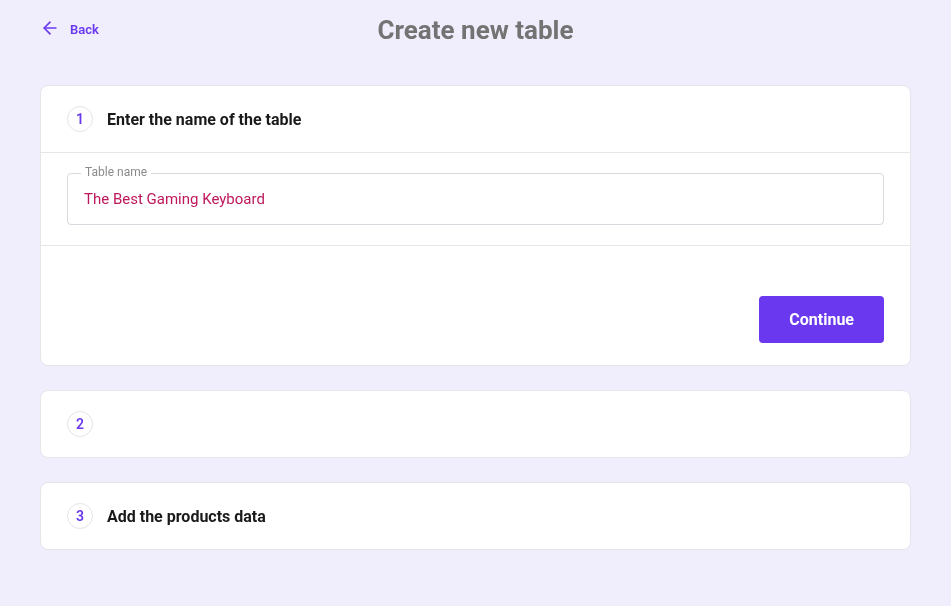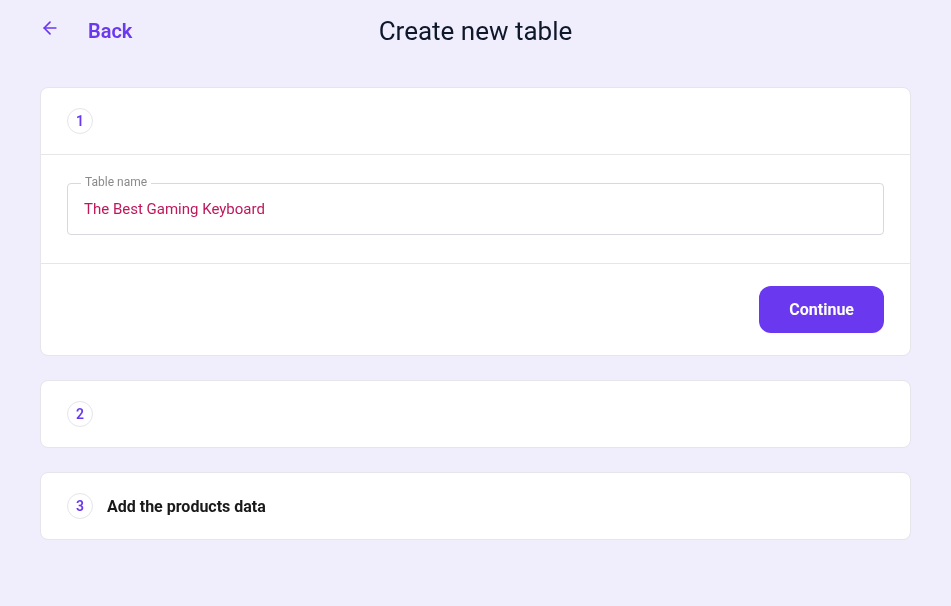--- a/index.html
+++ b/index.html
@@ -12,37 +12,37 @@
     }
     .header {
       display: flex;
       align-items: center;
       padding: 18px 40px 14px 40px;
       position: relative;
     }
     .back-button {
       display: flex;
       align-items: center;
-      gap: 28px;
+      gap: 10px;
       cursor: pointer;
       color: #6938ef;
       font-weight: 600;
-      font-size: 20px;
+      font-size: 13px;
     }
     .back-button svg {
       width: 20px;
       height: 20px;
     }
     .page-title {
       position: absolute;
       left: 50%;
       transform: translateX(-50%);
       font-size: 26px;
-      font-weight: 400;
-      color: #0f172a;
+      font-weight: 700;
+      color: #737373;
     }
     .content {
       padding: 30px 40px;
     }
     .card {
       background: #fff;
       border: 1px solid #e5e5ea;
       border-radius: 8px;
       margin-bottom: 24px;
     }
@@ -64,21 +64,21 @@
       font-weight: 600;
       color: #6938ef;
     }
     .step-title {
       font-size: 16px;
       font-weight: 700;
       color: #1a1a1a;
     }
     .card-body {
       border-top: 1px solid #e5e5ea;
-      padding: 28px 26px;
+      padding: 20px 26px;
     }
     .field-wrapper {
       position: relative;
     }
     .field-label {
       position: absolute;
       top: -8px;
       left: 14px;
       background: #fff;
       padding: 0 4px;
@@ -101,23 +101,24 @@
       display: flex;
       justify-content: flex-end;
     }
     .continue-button {
       background: #6938ef;
       color: #fff;
       border: none;
       padding: 14px 30px;
       font-size: 16px;
       font-weight: 700;
-      border-radius: 12px;
+      border-radius: 4px;
       cursor: pointer;
       font-family: inherit;
+      margin-top: 28px;
     }
   </style>
 </head>
 <body>
 
 <div class="header">
   <div class="back-button">
     <span>
       <svg viewBox="0 0 24 24" fill="none" stroke="#6938ef" stroke-width="2" stroke-linecap="round" stroke-linejoin="round">
         <line x1="19" y1="12" x2="5" y2="12"></line>
@@ -127,20 +128,21 @@
     <span>Back</span>
   </div>
   <h1 class="page-title">Create new table</h1>
 </div>
 
 <div class="content">
 
   <div class="card">
     <div class="card-header">
       <div class="step-number">1</div>
+      <div class="step-title">Enter the name of the table</div>
     </div>
     <div class="card-body">
       <div class="field-wrapper">
         <label class="field-label">Table name</label>
         <input type="text" class="text-input" value="The Best Gaming Keyboard" style="">
       </div>
     </div>
     <div class="card-footer">
       <button class="continue-button">Continue</button>
     </div>

